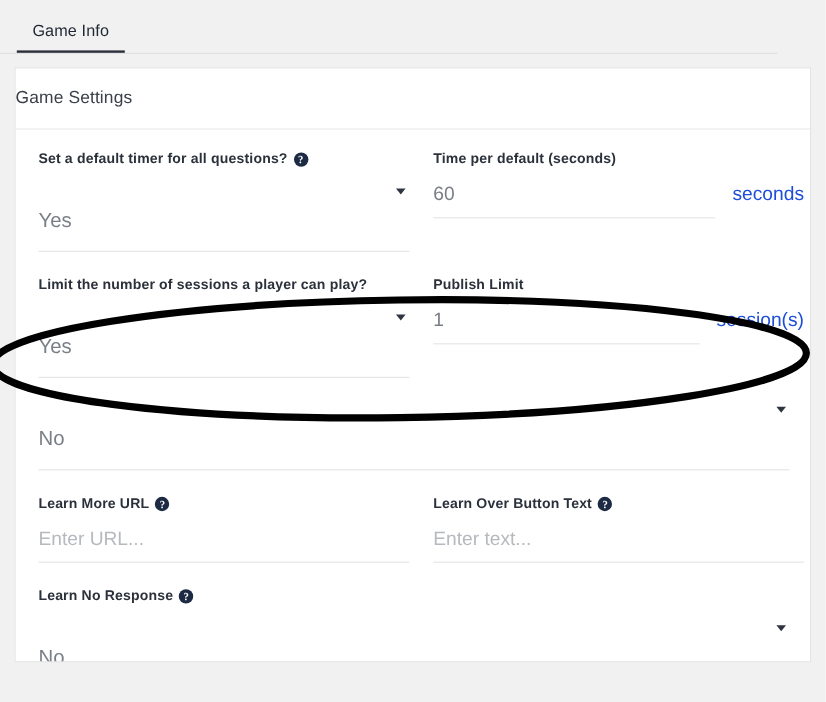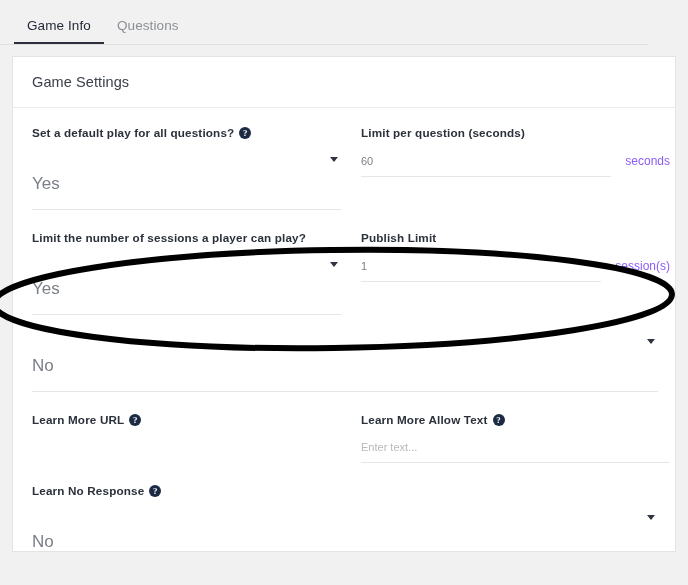--- a/index.html
+++ b/index.html
@@ -65,21 +65,20 @@
     background: #ffffff;
     border: 1px solid #e4e4e4;
     box-sizing: border-box;
     overflow: hidden;
   }
   .card-header {
     height: 51px;
     border-bottom: 1px solid #ececec;
     display: flex;
     align-items: center;
-    padding-left: 19px;
     box-sizing: border-box;
   }
   .card-title {
     font-size: 14.5px;
     color: #3a4049;
     letter-spacing: 0.1px;
   }
   .card-body {
     padding: 18px 19px 0 19px;
   }
@@ -133,34 +132,34 @@
     position: relative;
     display: flex;
     align-items: baseline;
   }
   .input-line {
     flex: 1 1 auto;
     border: none;
     border-bottom: 1px solid #e6e6e6;
     background: transparent;
     font-family: "Liberation Sans", sans-serif;
-    font-size: 11px;
+    font-size: 16px;
     color: #7a7f87;
     padding: 0 18px 9px 0;
     outline: none;
     width: 100%;
     box-sizing: border-box;
   }
   .input-line::placeholder {
     color: #b6b9be;
   }
   .suffix {
     flex: 0 0 auto;
-    font-size: 12px;
-    color: #8b5cf6;
+    font-size: 16px;
+    color: #1d4ed8;
     padding-left: 14px;
     padding-bottom: 9px;
     white-space: nowrap;
   }
 
   
   .select {
     position: relative;
     flex: 1 1 auto;
     width: 100%;
@@ -195,54 +194,51 @@
   }
 </style>
 </head>
 <body>
 
 <div class="tabbar">
   <div class="tabs">
     <div class="tab active">
       <span>Game Info</span>
     </div>
-    <div class="tab">
-      <span>Questions</span>
-    </div>
   </div>
 </div>
 
 <div class="card">
 
   <div class="card-header">
     <div class="card-title">Game Settings</div>
   </div>
 
   <div class="card-body">
 
     <div class="row">
       <div class="col">
         <div class="field">
           <div class="field-label">
-            <span>Set a default play for all questions?</span>
+            <span>Set a default timer for all questions?</span>
             <span class="help-icon">?</span>
           </div>
           <div class="control">
             <div class="select">
               <div class="value">Yes</div>
               <span class="caret"></span>
             </div>
           </div>
         </div>
       </div>
 
       <div class="col">
         <div class="field">
           <div class="field-label">
-            <span>Limit per question (seconds)</span>
+            <span>Time per default (seconds)</span>
           </div>
           <div class="control">
             <input class="input-line" type="text" value="60" style="">
             <span class="suffix">seconds</span>
           </div>
         </div>
       </div>
     </div>
 
 
@@ -287,27 +283,30 @@
       </div>
     </div>
 
     <div class="row">
       <div class="col">
         <div class="field">
           <div class="field-label">
             <span>Learn More URL</span>
             <span class="help-icon">?</span>
           </div>
-        </div>
-      </div>
-
-      <div class="col">
-        <div class="field">
-          <div class="field-label">
-            <span>Learn More Allow Text</span>
+          <div class="control">
+            <input class="input-line" type="text" placeholder="Enter URL..." style="">
+          </div>
+        </div>
+      </div>
+
+      <div class="col">
+        <div class="field">
+          <div class="field-label">
+            <span>Learn Over Button Text</span>
             <span class="help-icon">?</span>
           </div>
           <div class="control">
             <input class="input-line" type="text" placeholder="Enter text..." style="">
           </div>
         </div>
       </div>
     </div>
 
     <div class="row">

